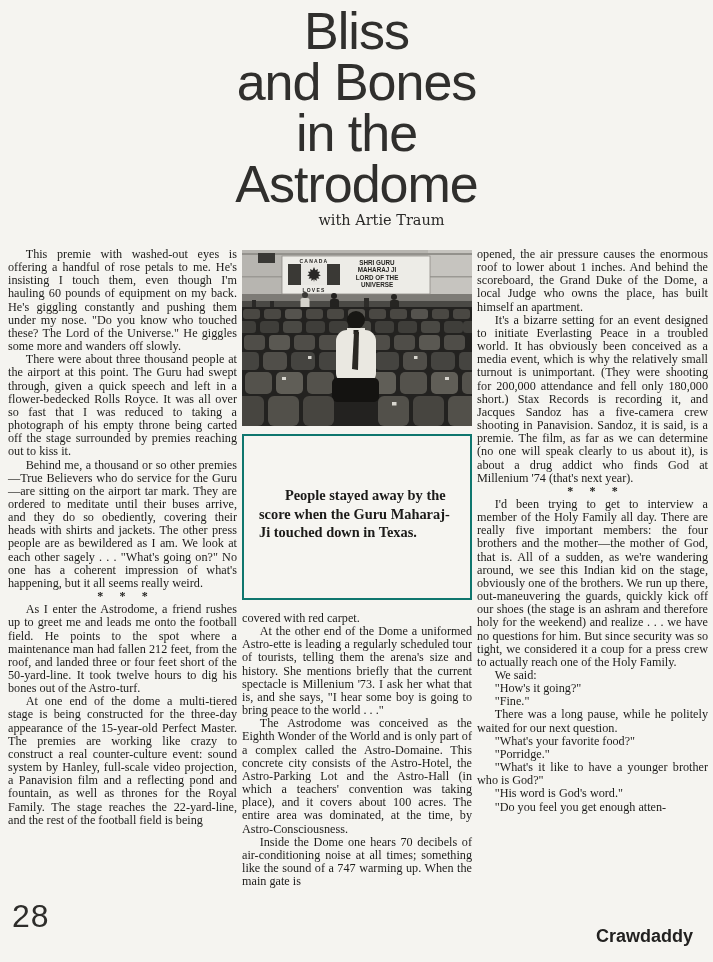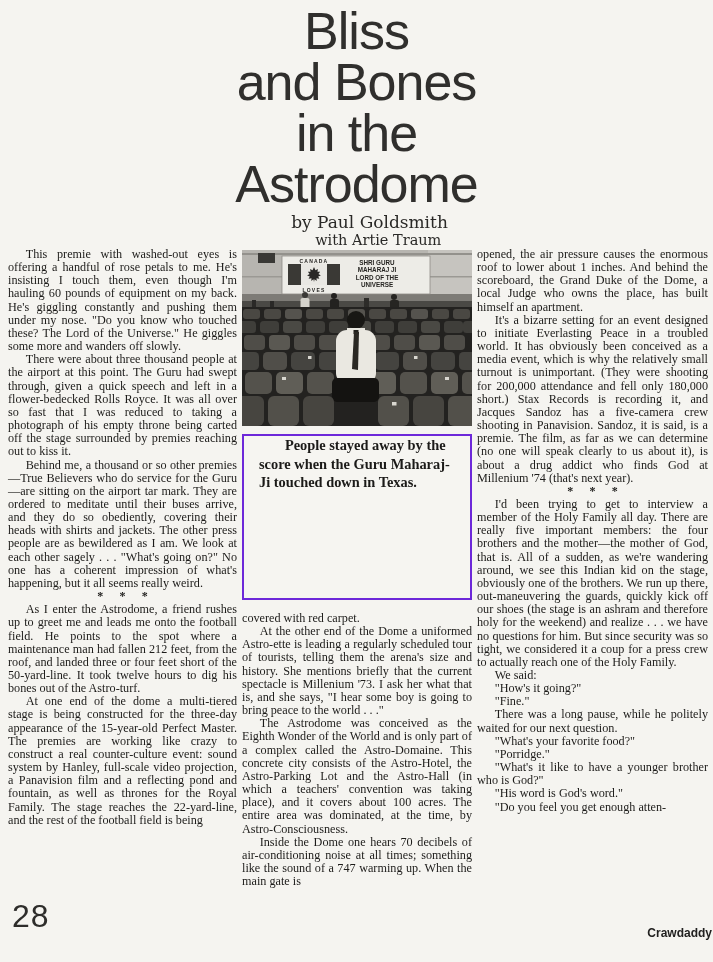--- a/index.html
+++ b/index.html
@@ -35,52 +35,51 @@
   .sep {
     text-align:center; font-weight:bold; letter-spacing:0.55em;
     font-size:12px; line-height:13.15px; text-indent:0.55em;
   }
   
   .photo { display:block; width:230px; height:176px; margin:2px 0 8px 0; }
   .photo text { font-family:"Liberation Sans", sans-serif; font-weight:bold; fill:#262522; }
   
   .pullquote {
     box-sizing:border-box; width:230px; height:166px; margin-bottom:12px;
-    border:2px solid #6d28d9; background:#f6f5f1;
-    display:flex; align-items:flex-start;
+    border:2px solid #0f766e; background:#f6f5f1;
+    display:flex; align-items:center;
   }
   .pullquote p {
     margin:0; padding:0 14px 6px 15px; font-weight:bold;
     font-size:14.4px; line-height:18.5px; text-indent:1.8em; text-align:left;
     color:#1b1a18;
   }
   
   .page-number {
     position:absolute; left:12px; top:898px;
     font-family:"Liberation Sans", sans-serif; font-weight:400;
     font-size:32px; color:#2e2d2b; letter-spacing:1px;
   }
   .magazine-name {
-    position:absolute; right:1px; top:926px;
+    position:absolute; right:20px; top:926px;
     font-family:"Liberation Sans", sans-serif; font-weight:bold;
-    font-size:12px; color:#222120;
+    font-size:18px; color:#222120;
   }
 </style>
 </head>
 <body>
 
 <div class="page">
 
   <div class="masthead">
     <div class="title">Bliss
 and Bones
 in the
 Astrodome</div>
     <div class="byline-block">
-      <div class="byline1">by Paul Goldsmith</div>
       <div class="byline2">with Artie Traum</div>
     </div>
   </div>
 
   <div class="columns">
 
     <div class="col col-left">
       <p>This premie with washed-out eyes is offering a handful of rose petals to me. He's insisting I touch them, even though I'm hauling 60 pounds of equipment on my back. He's giggling constantly and pushing them under my nose. "Do you know who touched these? The Lord of the Universe." He giggles some more and wanders off slowly.</p>
       <p>There were about three thousand people at the airport at this point. The Guru had swept through, given a quick speech and left in a flower-bedecked Rolls Royce. It was all over so fast that I was reduced to taking a photograph of his empty throne being carted off the stage surrounded by premies reaching out to kiss it.</p>
       <p>Behind me, a thousand or so other premies—True Believers who do service for the Guru—are sitting on the airport tar mark. They are ordered to meditate until their buses arrive, and they do so obediently, covering their heads with shirts and jackets. The other press people are as bewildered as I am. We look at each other sagely . . . "What's going on?" No one has a coherent impression of what's happening, but it all seems really weird.</p>

